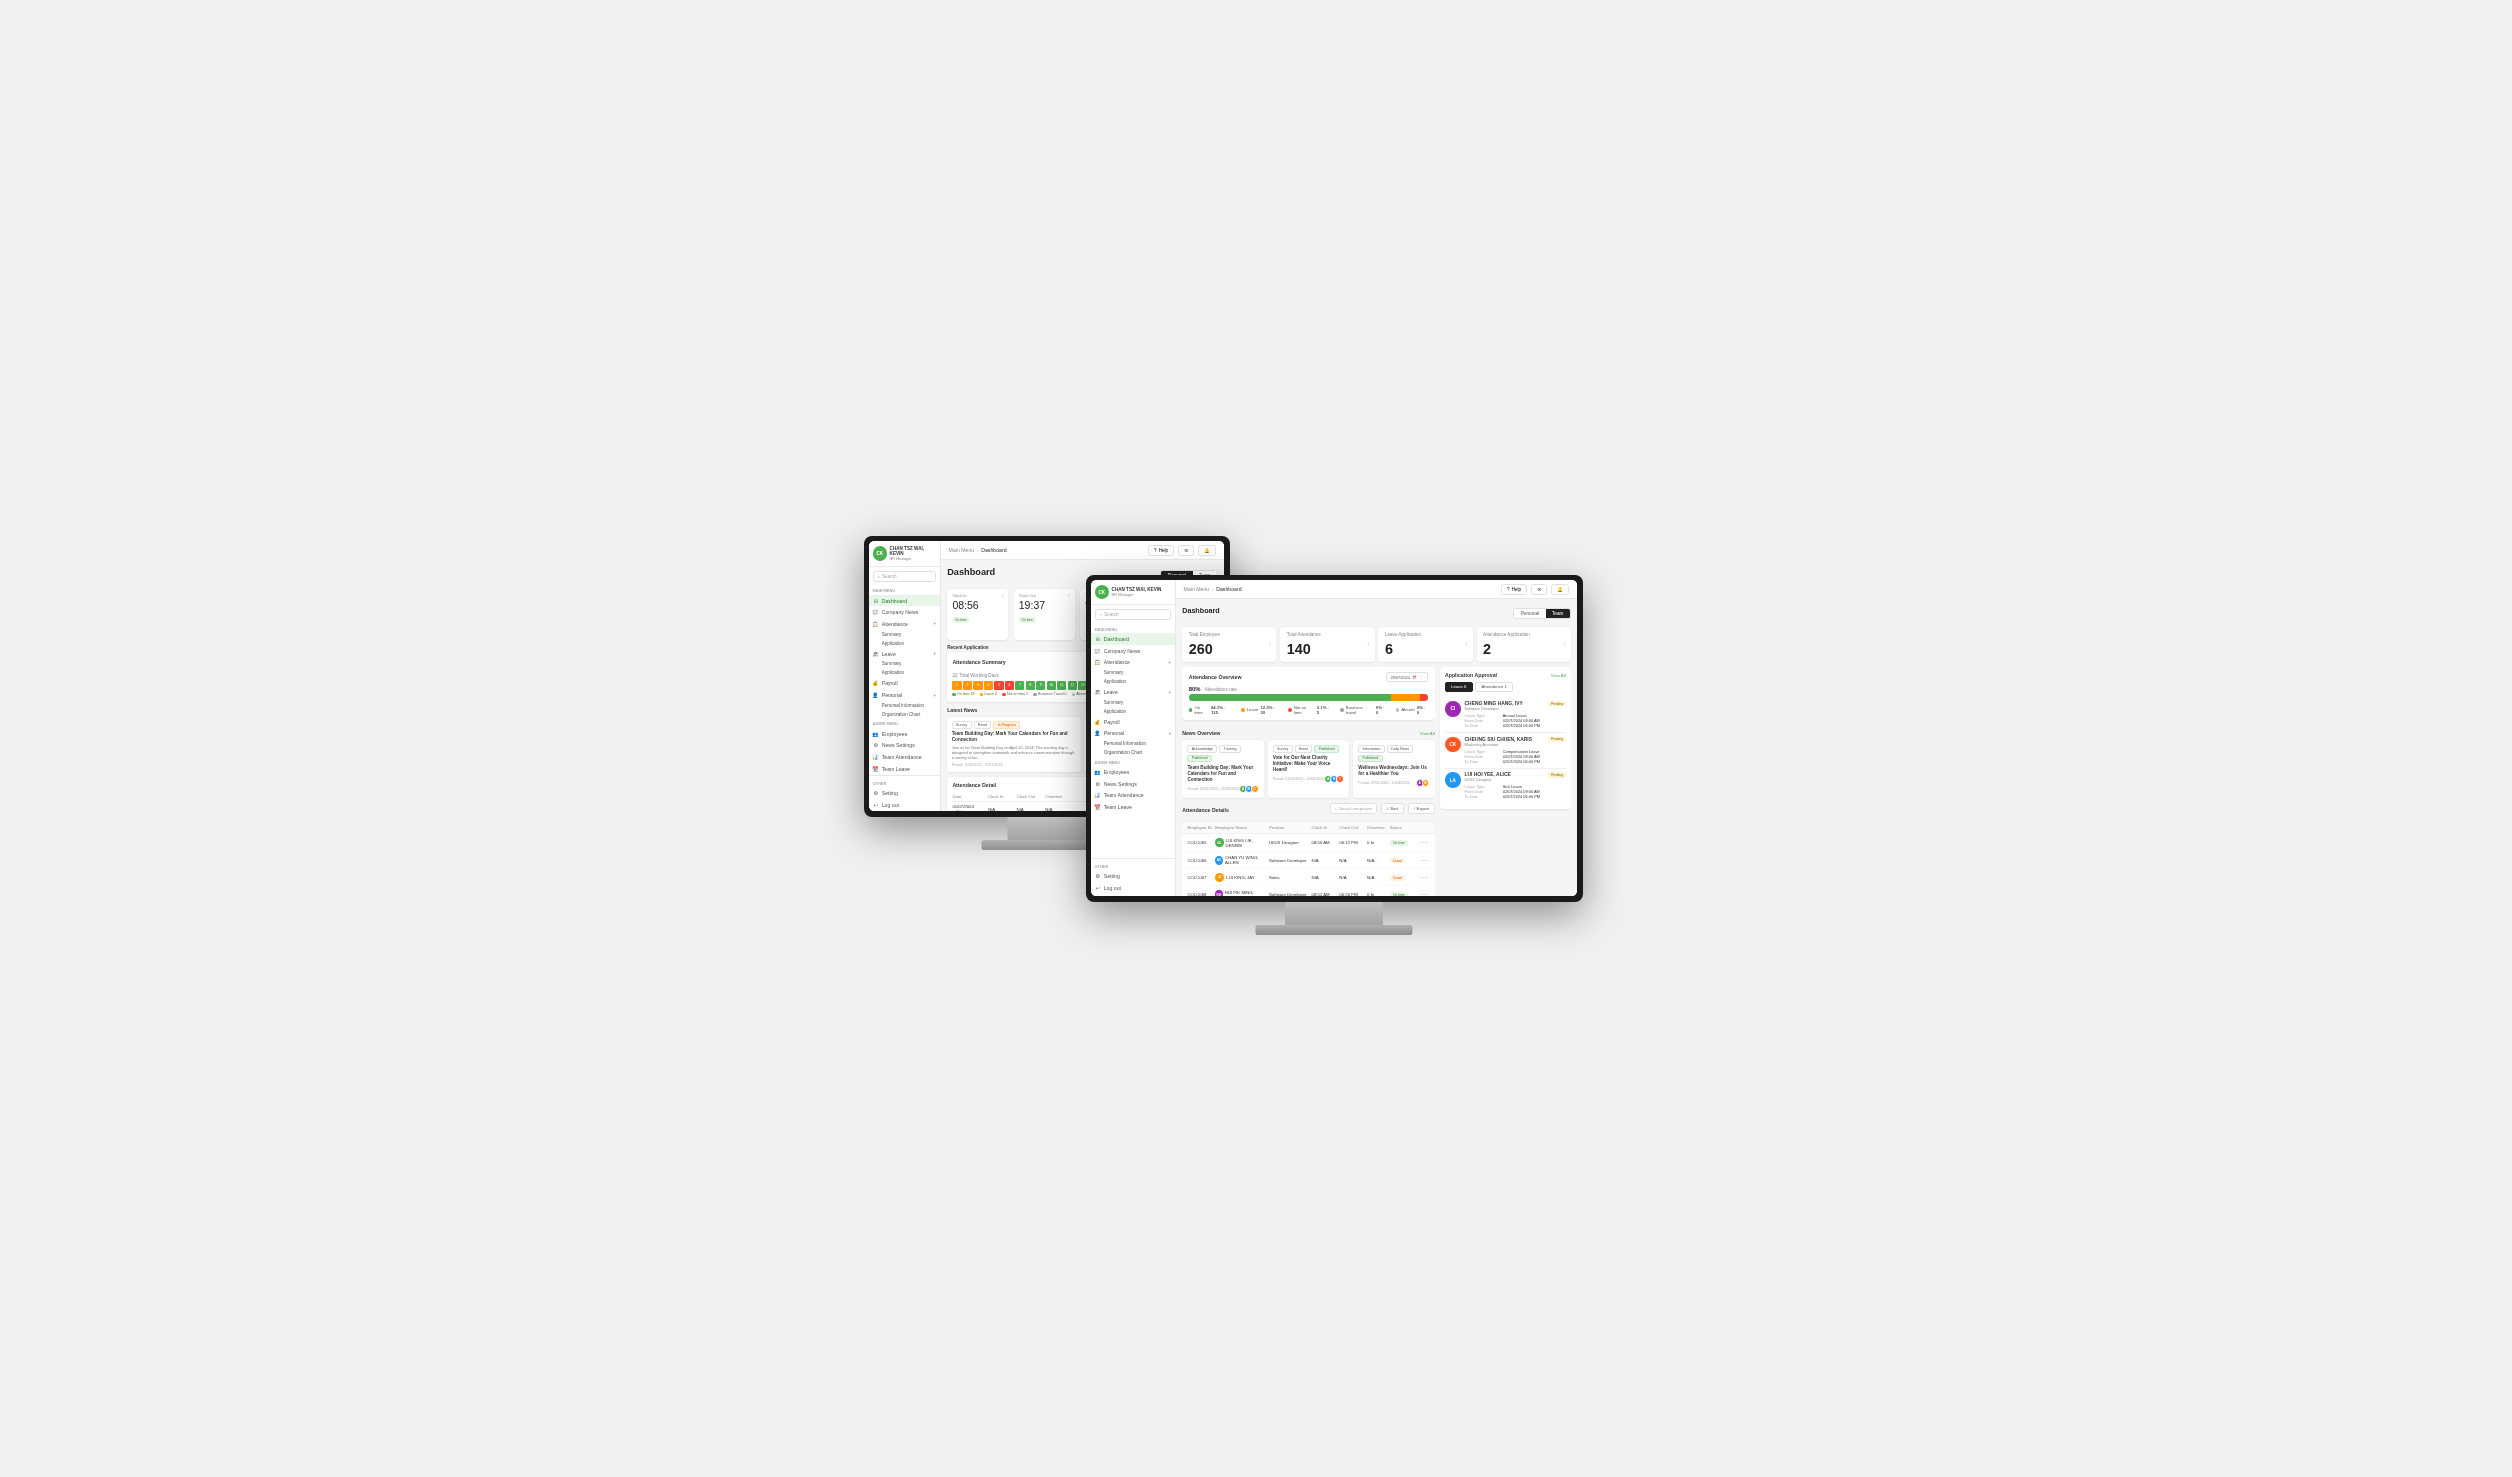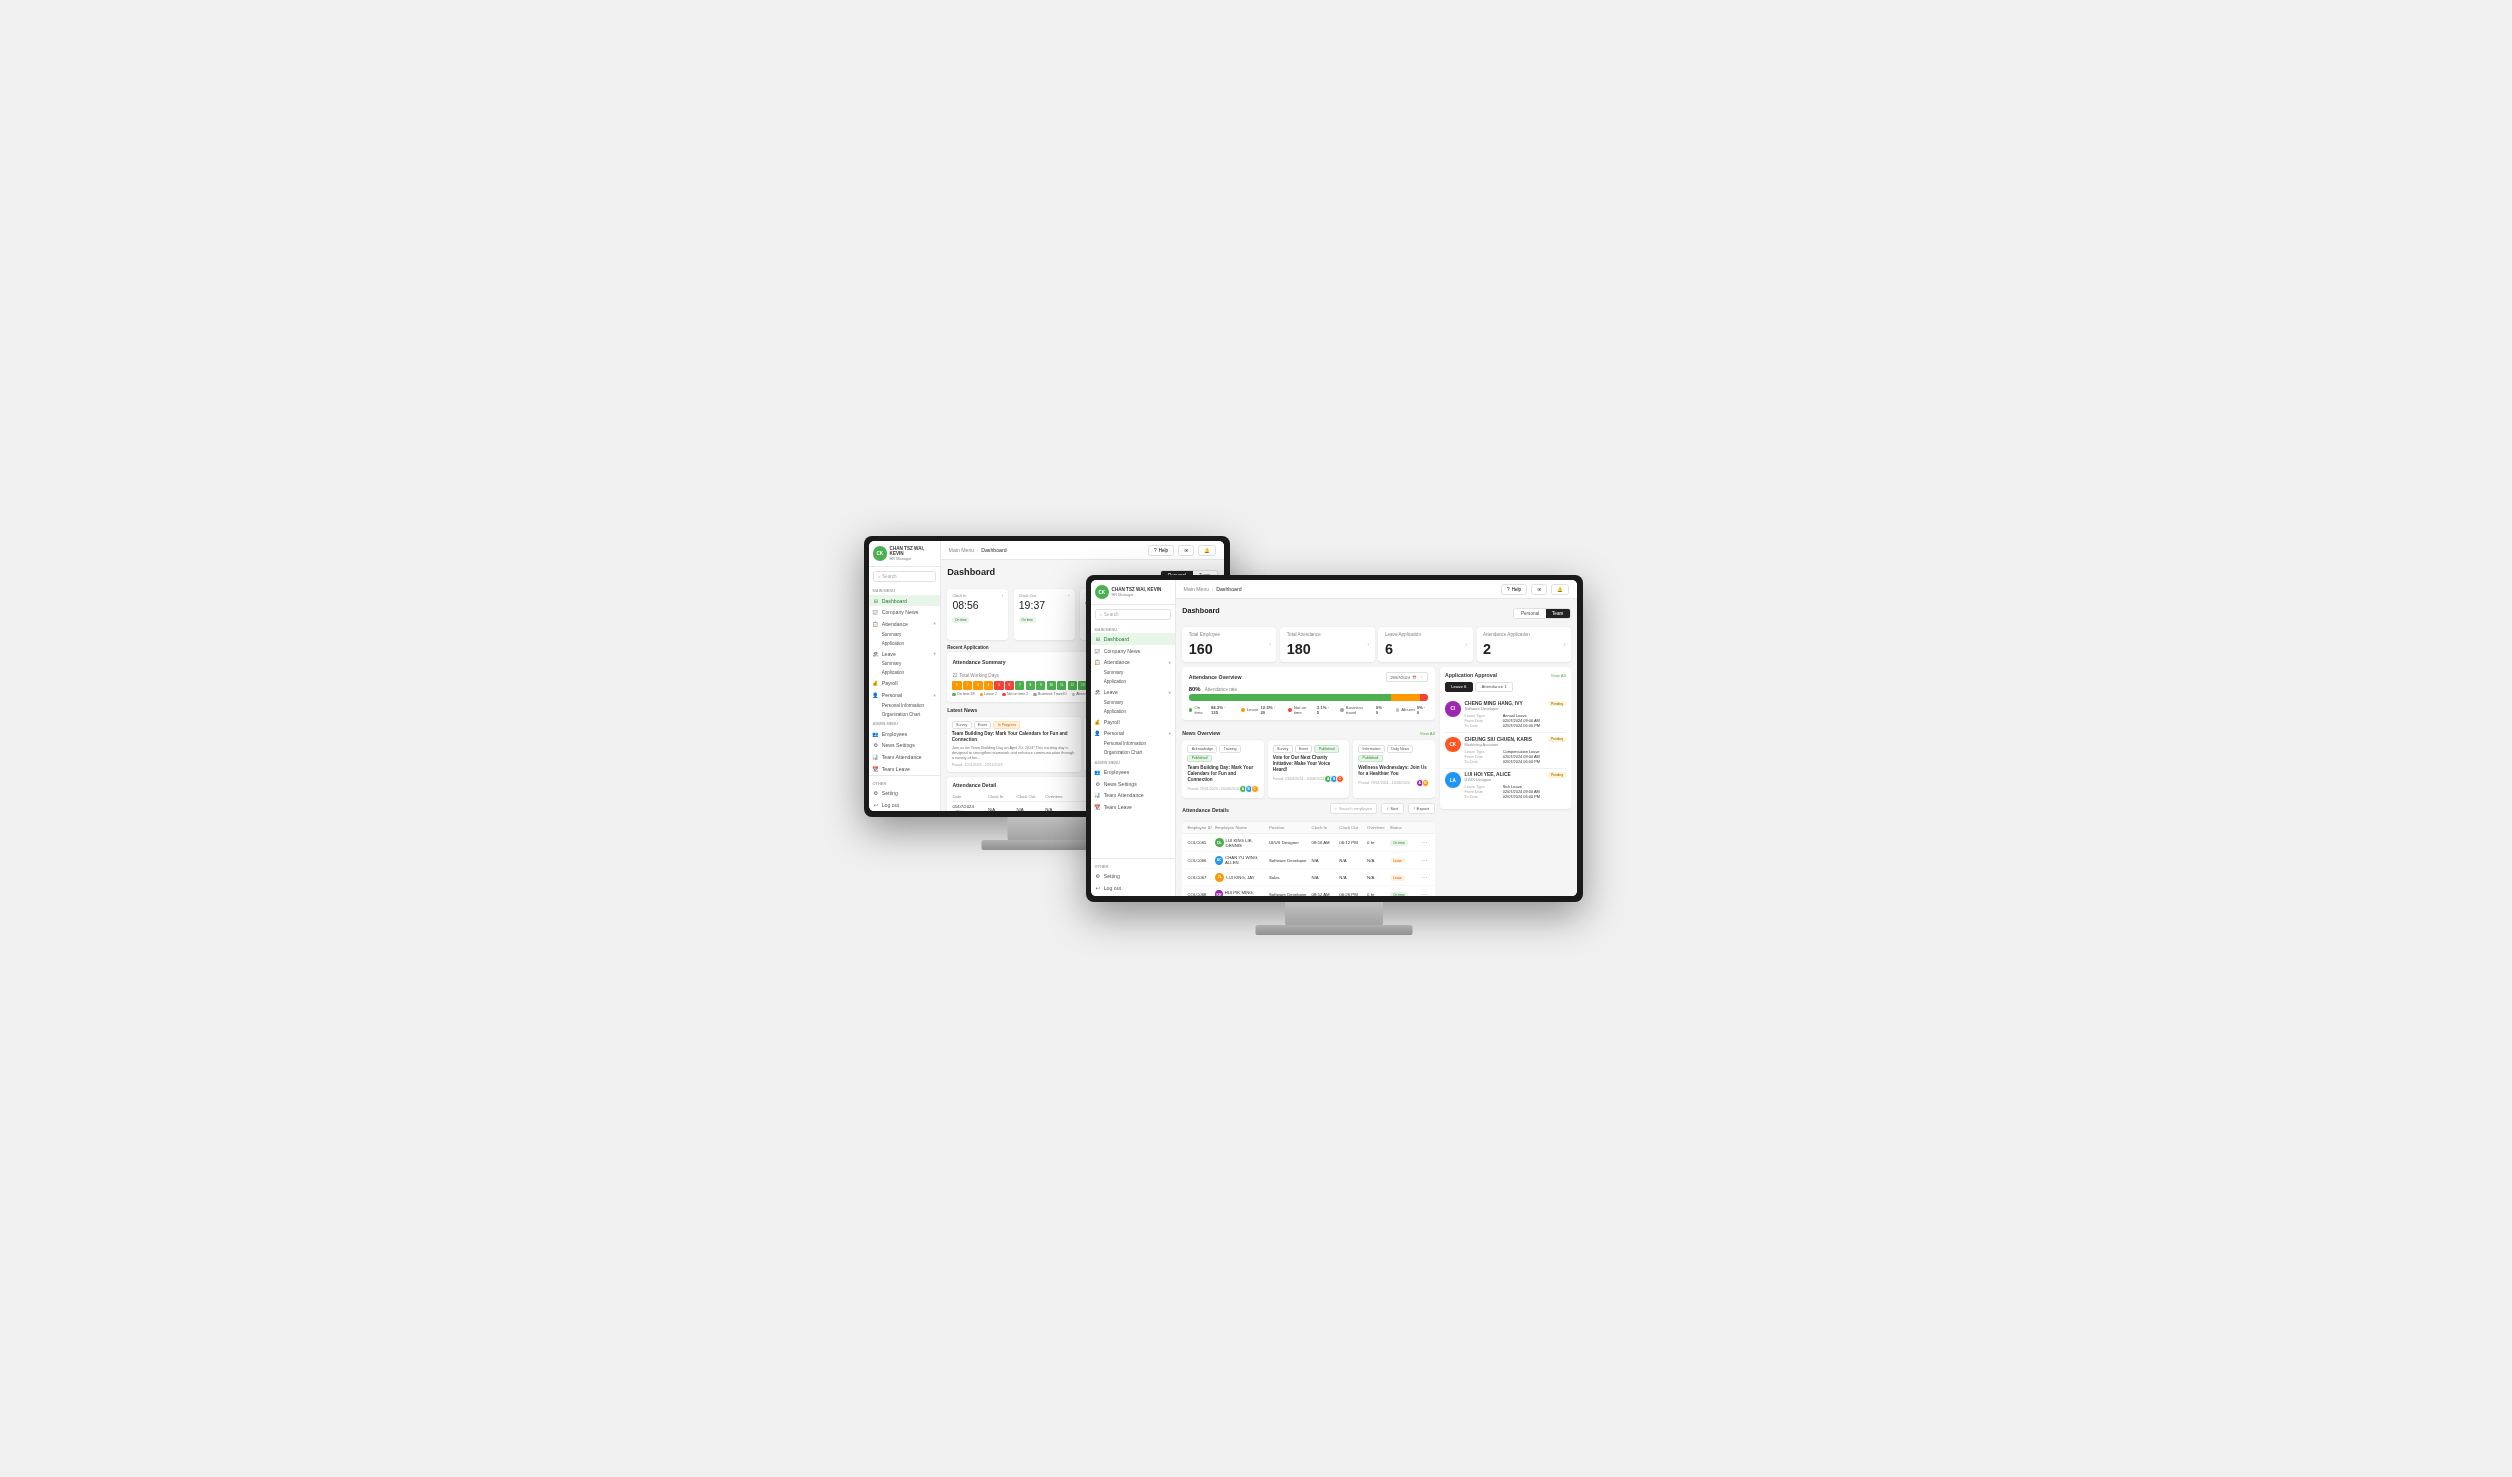--- a/index.html
+++ b/index.html
@@ -1301,26 +1301,26 @@
             <div class="page-title page-title-small">Dashboard</div>
             <div class="toggle-group">
               <button class="toggle-btn">Personal</button>
               <button class="toggle-btn active">Team</button>
             </div>
           </div>
 
           <div class="stat-cards-row">
             <div class="stat-card">
               <div class="stat-label">Total Employee</div>
-              <div class="stat-value">160</div>
+              <div class="stat-value">260</div>
               <span class="stat-arrow">›</span>
             </div>
             <div class="stat-card">
               <div class="stat-label">Total Attendance</div>
-              <div class="stat-value">180</div>
+              <div class="stat-value">140</div>
               <span class="stat-arrow">›</span>
             </div>
             <div class="stat-card">
               <div class="stat-label">Leave Application</div>
               <div class="stat-value">6</div>
               <span class="stat-arrow">›</span>
             </div>
             <div class="stat-card">
               <div class="stat-label">Attendance Application</div>
               <div class="stat-value">2</div>

